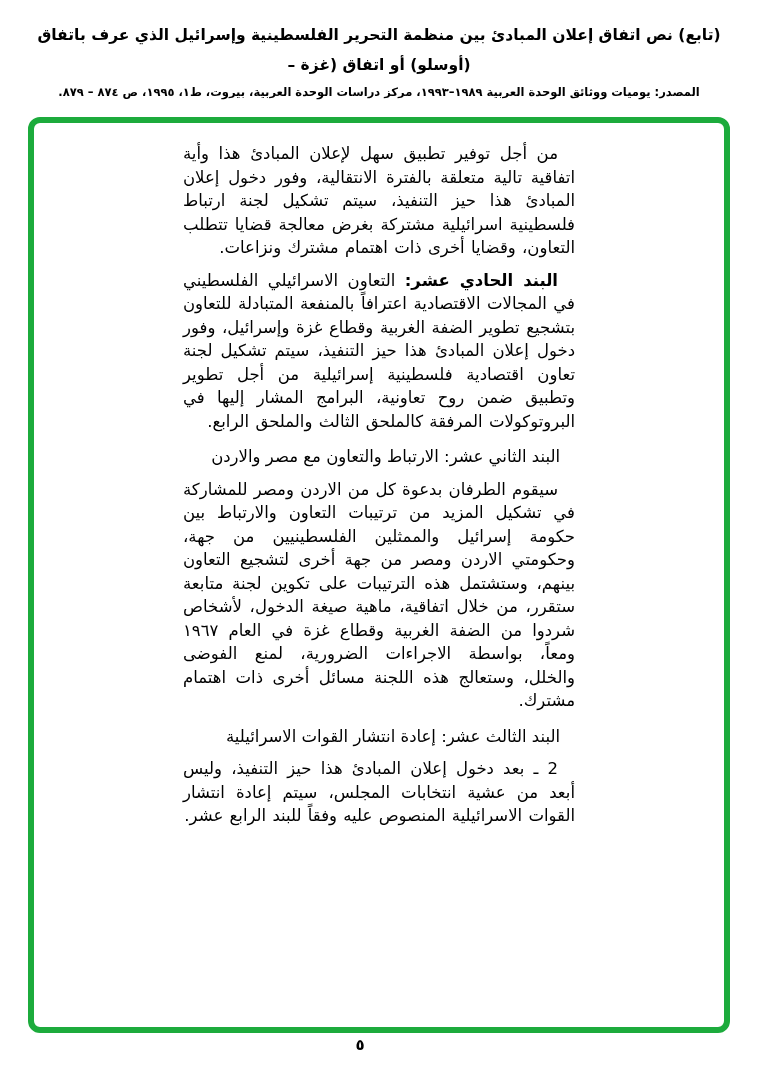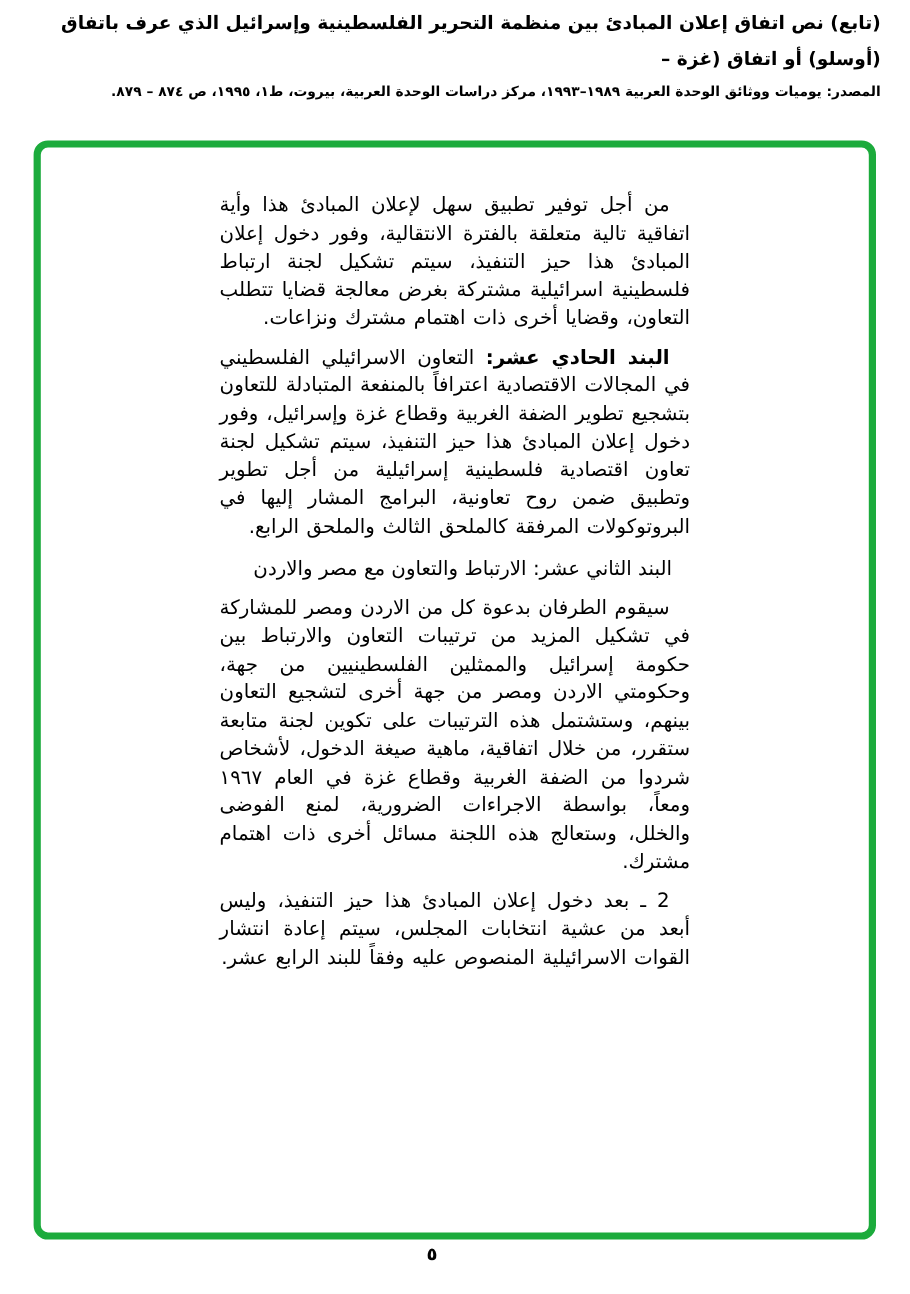--- a/index.html
+++ b/index.html
@@ -9,23 +9,24 @@
     width: 758px;
     height: 1078px;
     font-family: "DejaVu Sans", sans-serif;
     color: #000000;
     overflow: hidden;
   }
 
   
   .header {
     position: absolute;
-    top: 4px;
+    top: 20px;
     left: 24px;
     right: 24px;
+    text-align: center;
     direction: rtl;
   }
   .header-title {
     font-weight: bold;
     font-size: 15.5px;
     line-height: 30px;
   }
   .header-source {
     font-weight: bold;
     font-size: 11.5px;
@@ -42,21 +43,21 @@
     height: 916px;
     border: 6px solid #1cab3c;
     border-radius: 12px;
     background: #ffffff;
   }
 
   
   .content {
     width: 392px;
     margin: 0 auto;
-    padding-top: 36px;
+    padding-top: 19px;
     direction: rtl;
   }
   .para {
     font-size: 16.5px;
     line-height: 23.5px;
     text-align: justify;
     text-justify: inter-word;
     text-indent: 17px;
     margin-bottom: 9px;
     word-spacing: 1px;
@@ -95,20 +96,21 @@
   <div class="content">
 
     <p class="para">من أجل توفير تطبيق سهل لإعلان المبادئ هذا وأية اتفاقية تالية متعلقة بالفترة الانتقالية، وفور دخول إعلان المبادئ هذا حيز التنفيذ، سيتم تشكيل لجنة ارتباط فلسطينية اسرائيلية مشتركة بغرض معالجة قضايا تتطلب التعاون، وقضايا أخرى ذات اهتمام مشترك ونزاعات.</p>
 
     <p class="para"><b class="lead">البند الحادي عشر:</b><span> التعاون الاسرائيلي الفلسطيني في المجالات الاقتصادية اعترافاً بالمنفعة المتبادلة للتعاون بتشجيع تطوير الضفة الغربية وقطاع غزة وإسرائيل، وفور دخول إعلان المبادئ هذا حيز التنفيذ، سيتم تشكيل لجنة تعاون اقتصادية فلسطينية إسرائيلية من أجل تطوير وتطبيق ضمن روح تعاونية، البرامج المشار إليها في البروتوكولات المرفقة كالملحق الثالث والملحق الرابع.</span></p>
 
     <p class="clause-heading">البند الثاني عشر: الارتباط والتعاون مع مصر والاردن</p>
 
     <p class="para">سيقوم الطرفان بدعوة كل من الاردن ومصر للمشاركة في تشكيل المزيد من ترتيبات التعاون والارتباط بين حكومة إسرائيل والممثلين الفلسطينيين من جهة، وحكومتي الاردن ومصر من جهة أخرى لتشجيع التعاون بينهم، وستشتمل هذه الترتيبات على تكوين لجنة متابعة ستقرر، من خلال اتفاقية، ماهية صيغة الدخول، لأشخاص شردوا من الضفة الغربية وقطاع غزة في العام ١٩٦٧ ومعاً، بواسطة الاجراءات الضرورية، لمنع الفوضى والخلل، وستعالج هذه اللجنة مسائل أخرى ذات اهتمام مشترك.</p>
 
+    <p class="clause-heading">البند الثالث عشر: إعادة انتشار القوات الاسرائيلية</p>
 
     <p class="para">2 ـ بعد دخول إعلان المبادئ هذا حيز التنفيذ، وليس أبعد من عشية انتخابات المجلس، سيتم إعادة انتشار القوات الاسرائيلية المنصوص عليه وفقاً للبند الرابع عشر.</p>
 
 
   </div>
 </div>
 
 <div class="page-number">٥</div>
 
 </body></html>

